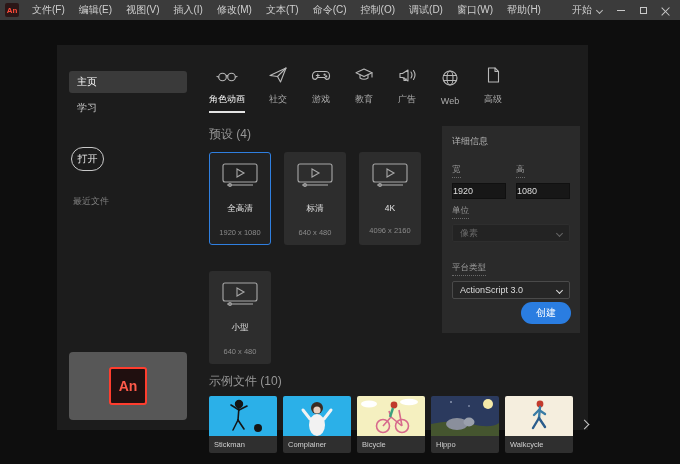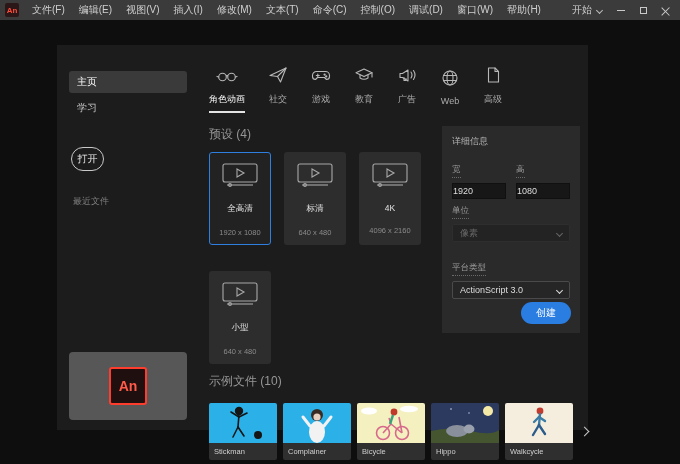--- a/index.html
+++ b/index.html
@@ -73,21 +73,21 @@
   .select-disabled { background:#232323; border:1px solid #2e2e2e; color:#666; }
   .select-disabled .chev { border-color:#666; }
   .select-enabled { background:#262626; border:1px solid #4a4a4a; color:#ddd; }
   .select-enabled .chev { border-color:#ddd; }
   .units-block { margin-top:0; } .platform-block { margin-top:14px; }
   .create-btn { position:absolute; right:9px; bottom:9px; background:#2a7de1; color:#fff; font-size:10px;
                 border:none; border-radius:12px; padding:4px 15px; font-family:"Liberation Sans",sans-serif; }
 
   
   .samples { margin-top:9px; }
-  .sample-row { display:flex; gap:6px; margin-top:13px; align-items:center; }
+  .sample-row { display:flex; gap:6px; margin-top:6px; align-items:center; }
   .sample-card { width:68px; border-radius:2px; overflow:hidden; flex-shrink:0; }
   .sample-thumb { display:block; width:68px; height:40px; }
   .sample-label { background:#2f2f2f; font-size:7.5px; color:#cfcfcf; padding:4px 0 4px 5px; white-space:nowrap; }
   .more-chev { width:7px; height:7px; border-right:1.6px solid #c9c9c9; border-bottom:1.6px solid #c9c9c9;
                transform:rotate(-45deg); margin-left:2px; flex-shrink:0; }
 </style>
 </head>
 <body>
 
 <div class="window">

